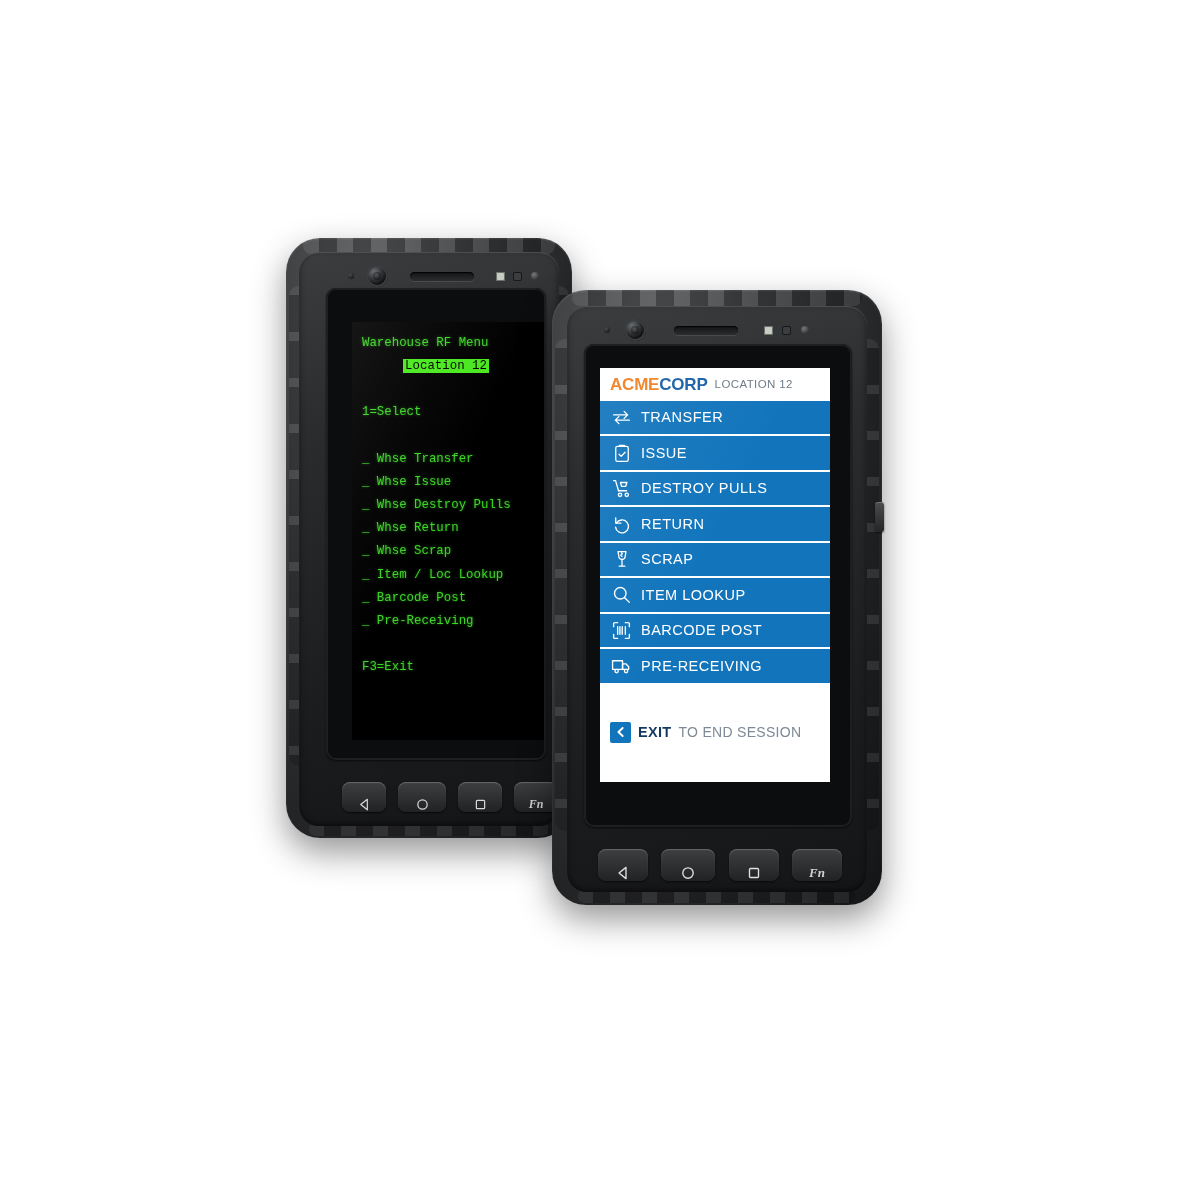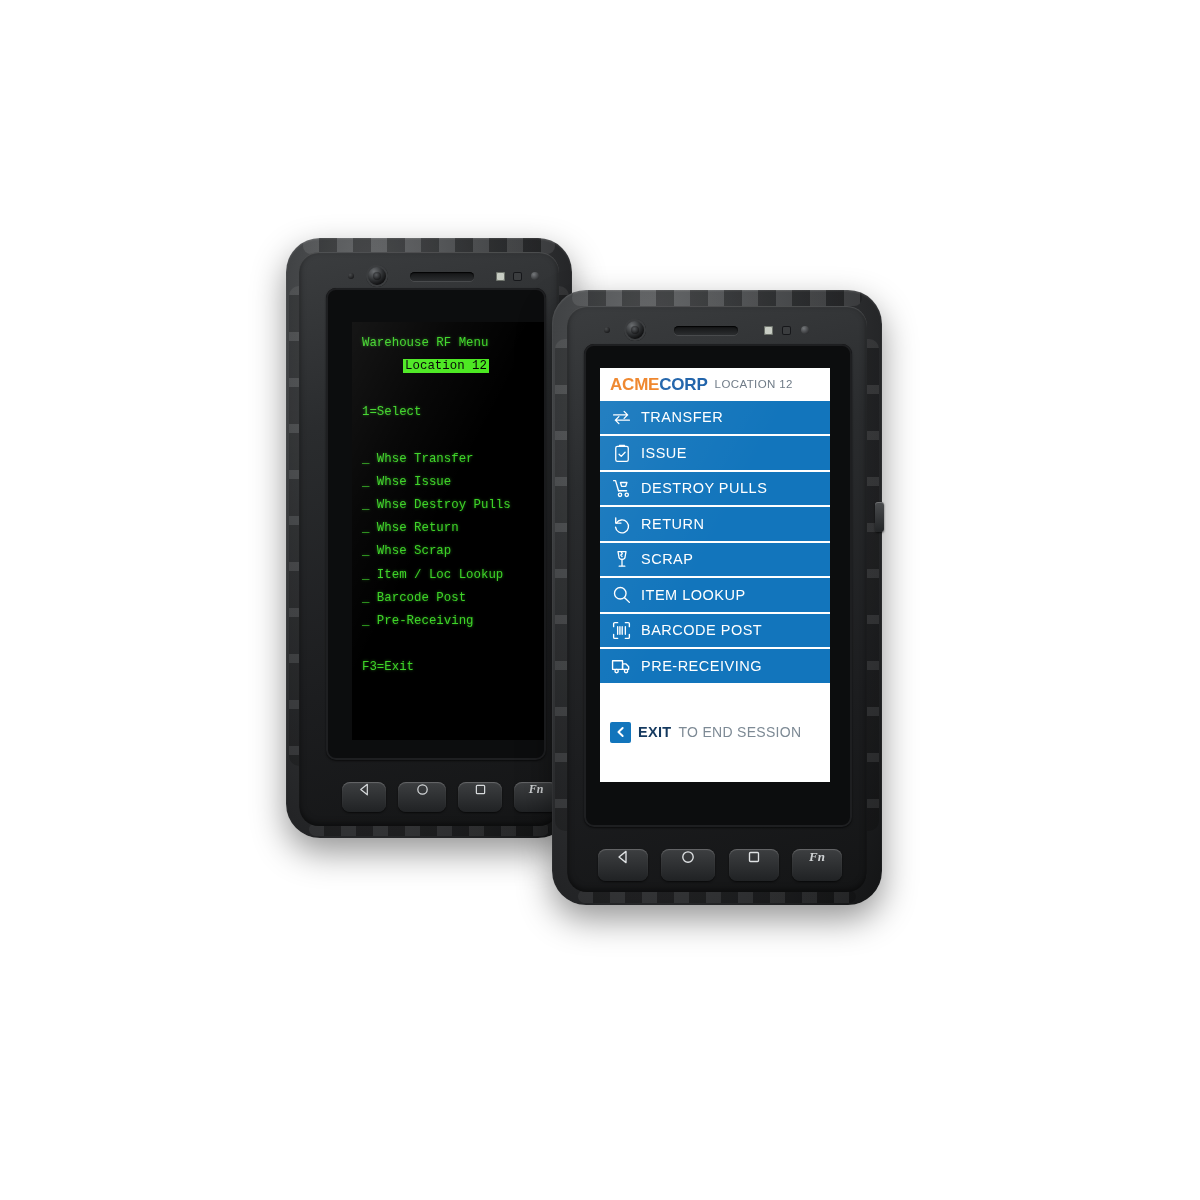--- a/index.html
+++ b/index.html
@@ -59,21 +59,21 @@
     box-shadow:inset 0 1px 1px rgba(0,0,0,.9), 0 1px 0 rgba(255,255,255,.10);}
   .led{width:9px;height:9px;border-radius:2px;background:#c8cdc4;
     box-shadow:inset 0 0 0 1px #6c716a;}
   .led.b{background:#3b3d3f;box-shadow:inset 0 0 0 1px #16171a;}
   .dot-md{width:8px;height:8px;border-radius:50%;
     background:radial-gradient(circle at 35% 30%,#76797c,#1a1b1d);}
 
   
   .navrow{position:absolute;display:flex;justify-content:space-between;align-items:center;}
   .navkey{background:linear-gradient(#3d3f41,#202224);border-radius:8px;
-    display:flex;align-items:flex-start;justify-content:center;
+    display:flex;align-items:flex-end;justify-content:center;
     box-shadow:inset 0 1px 1px rgba(255,255,255,.22), 0 1px 2px rgba(0,0,0,.65);}
   .navkey svg{display:block;}
   .fn{color:#cfd2d4;font-style:italic;font-weight:700;
       font-family:"Liberation Serif",serif;}
 
   .sidebtn{position:absolute;border-radius:3px;
     background:linear-gradient(#4a4c4e,#232527);
     box-shadow:inset 0 1px 0 rgba(255,255,255,.22),0 1px 2px rgba(0,0,0,.6);}
 
   

